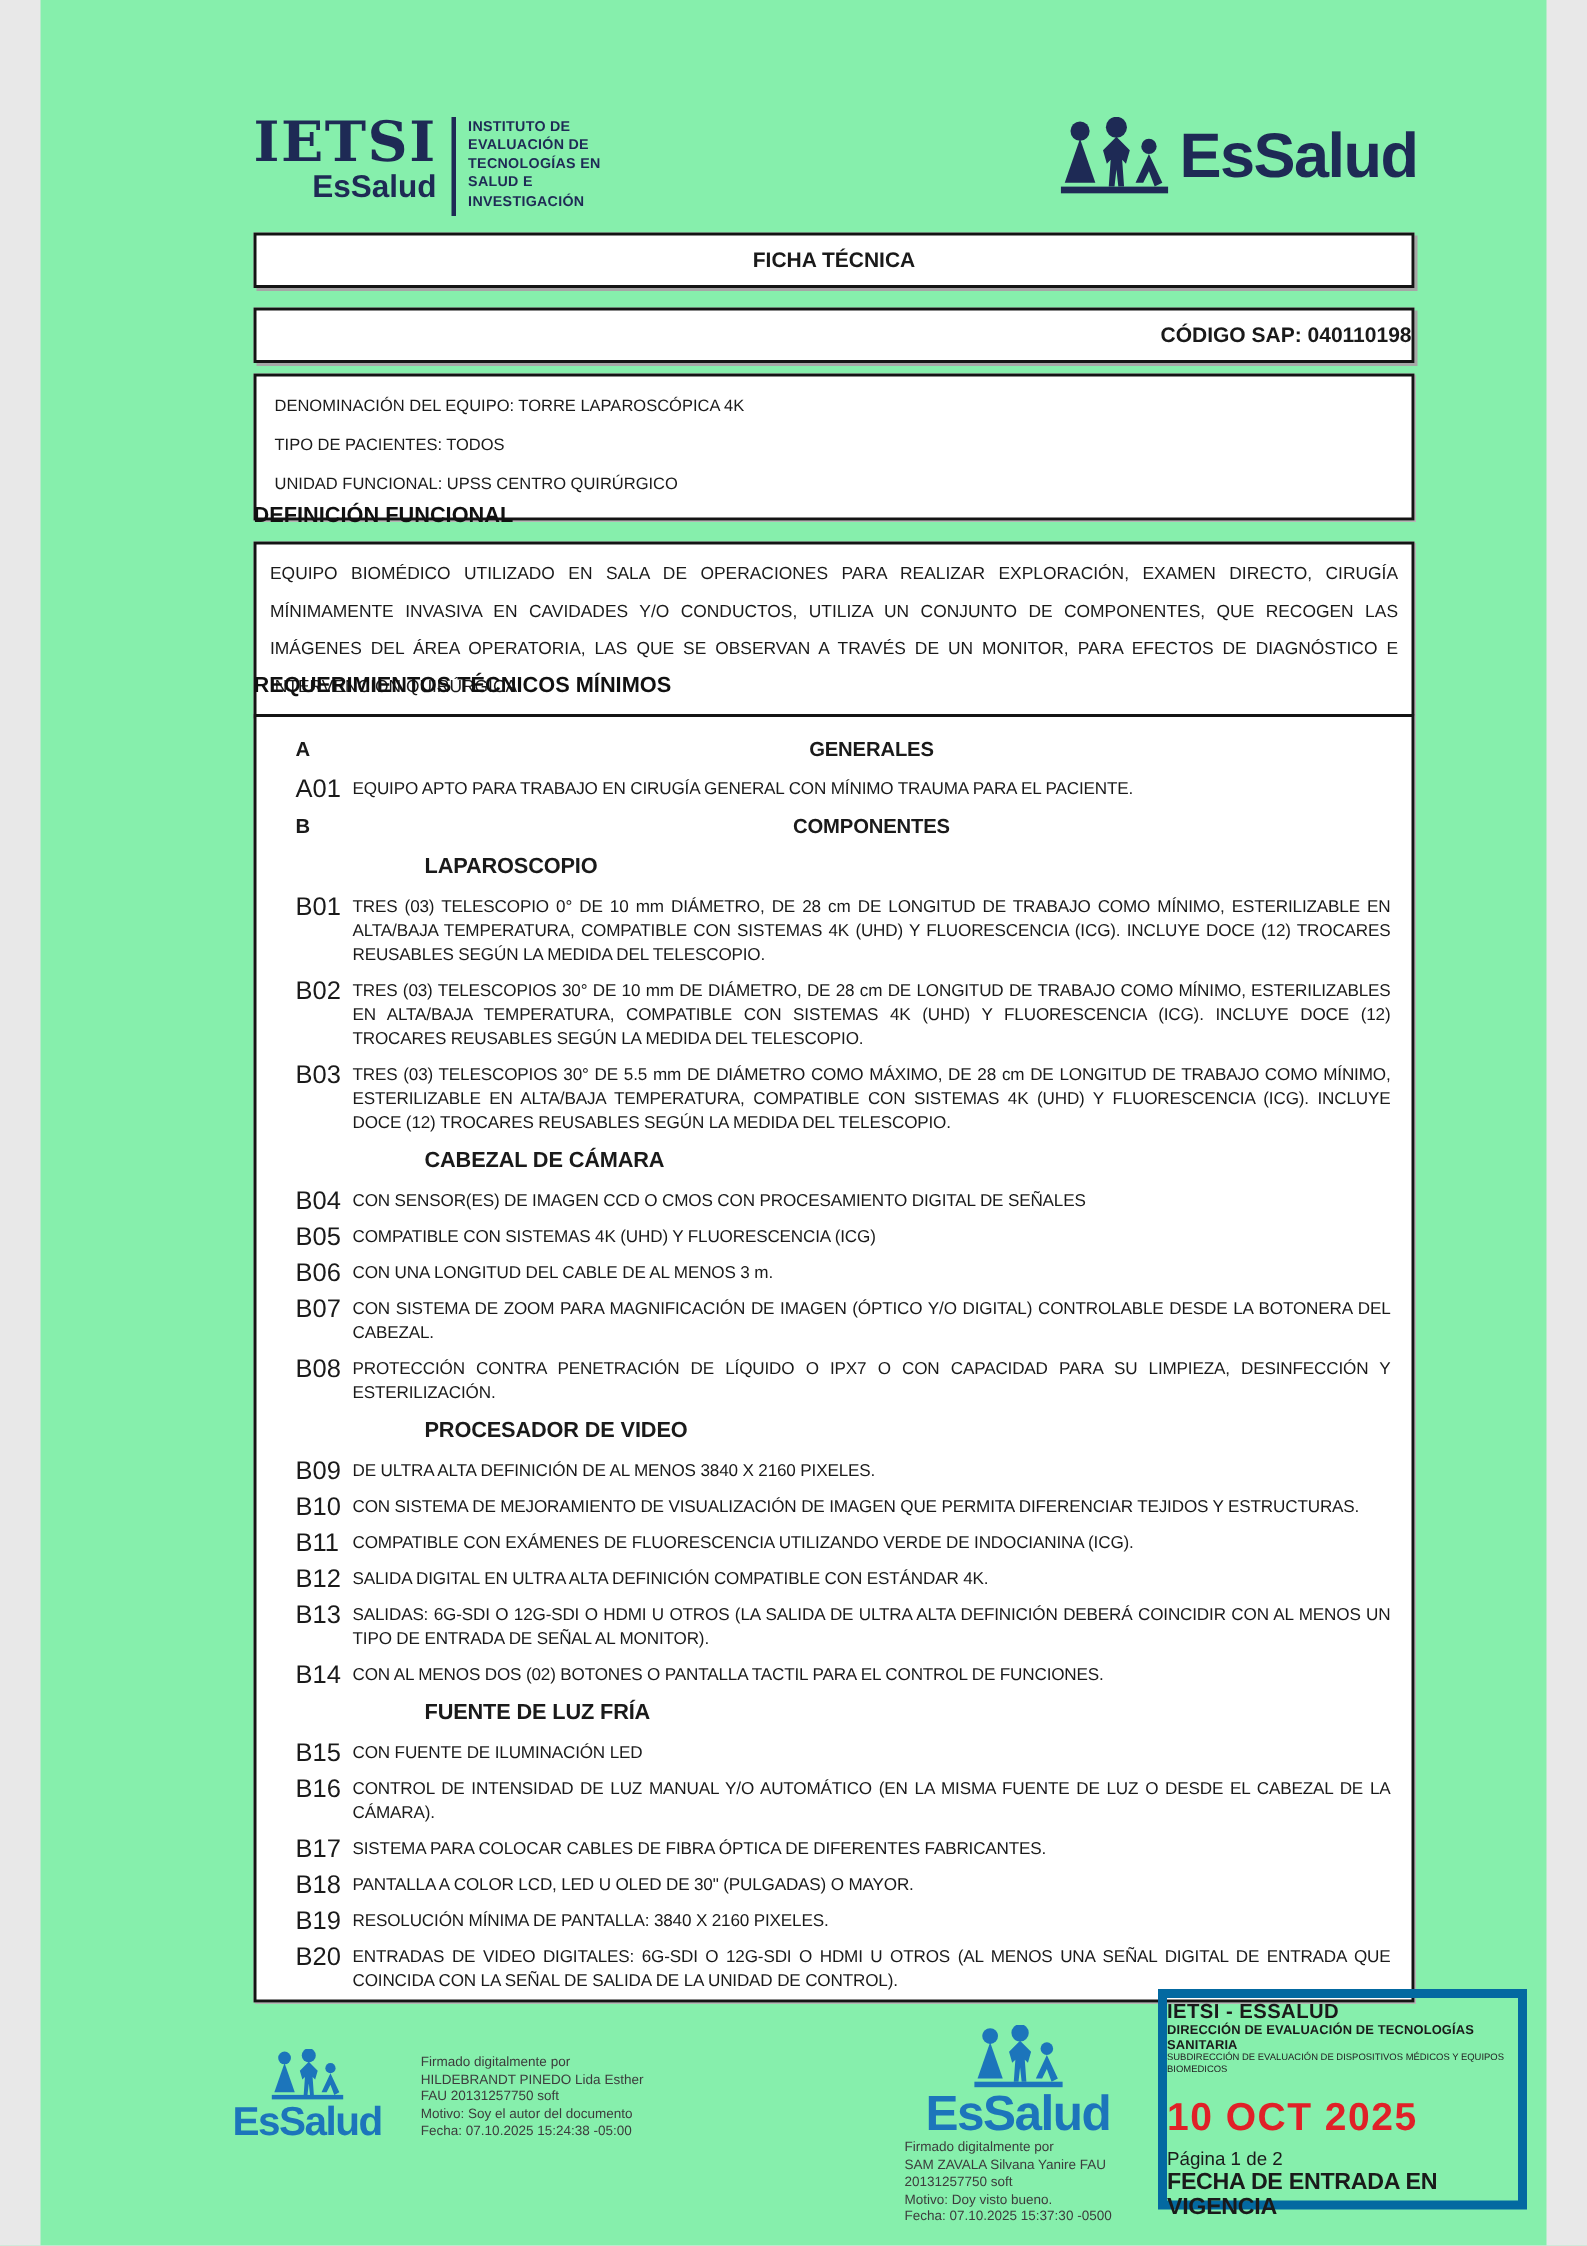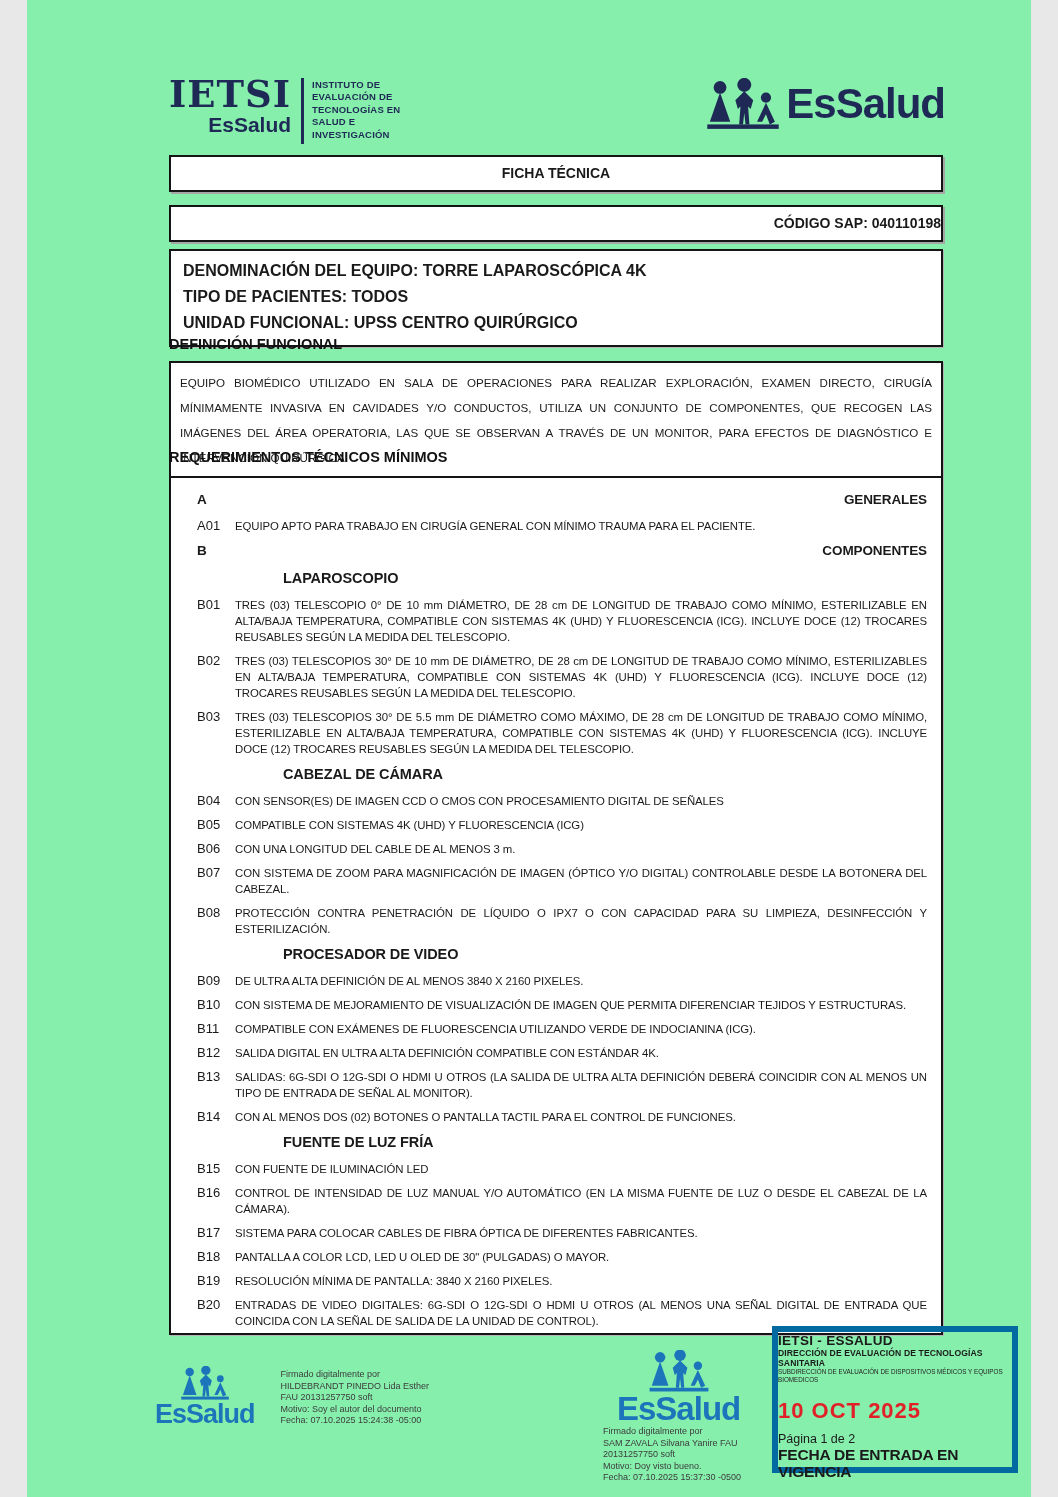--- a/index.html
+++ b/index.html
@@ -16,41 +16,41 @@
   .ietsi-essalud{font-weight:bold;font-size:21px;line-height:22px;margin-top:2px;}
   .ietsi-divider{width:3px;background:#1e2a55;margin:2px 8px 0 10px;height:66px;}
   .ietsi-subtitle{display:flex;flex-direction:column;justify-content:flex-start;font-size:9.5px;font-weight:bold;line-height:12.4px;letter-spacing:.2px;padding-top:3px;}
   .essalud-logo{display:flex;align-items:center;color:#1e2a55;margin-top:2px;}
   .essalud-logo .family-icon{width:74px;height:52px;}
   .essalud-word{font-weight:bold;font-size:42px;letter-spacing:-1px;margin-left:6px;}
   
   .box{position:absolute;left:142px;width:774px;border:2px solid #141414;background:#fff;box-sizing:border-box;box-shadow:2px 2px 0 #a6a6a6;}
   .title-box{top:155px;height:37px;text-align:center;font-weight:bold;font-size:14px;line-height:33px;}
   .sap-box{top:205px;height:37px;text-align:right;font-weight:bold;font-size:14px;line-height:33px;}
-  .equip-box{top:249px;padding:7px 12px 9px 12px;font-weight:bold;font-size:16px;line-height:26px;box-shadow:1px 1px 0 #b5b5b5;}
+  .equip-box{top:249px;padding:7px 12px 9px 12px;font-weight:normal;font-size:11px;line-height:26px;box-shadow:1px 1px 0 #b5b5b5;}
   .sec-heading{position:absolute;left:142px;margin:0;font-size:14.5px;font-weight:bold;color:#111;}
   .def-heading{top:336px;}
   .def-box{top:361px;padding:7px 9px;font-size:11.6px;line-height:25px;text-align:justify;box-shadow:1px 1px 0 #b5b5b5;}
   .req-heading{top:449px;}
   .req-table{top:476px;height:859px;padding:9px 0 0 0;overflow:hidden;box-shadow:1px 1px 0 #b5b5b5;}
   
   .req-row{display:flex;margin:0 14px 8px 26px;}
-  .req-code{flex:0 0 38px;font-size:13px;line-height:16px;}
+  .req-code{flex:0 0 38px;font-size:17px;line-height:16px;}
   .req-text{flex:1;font-size:11.4px;line-height:16px;text-align:justify;letter-spacing:-.1px;}
   .req-row.section{margin-top:4px;margin-bottom:9px;}
   .req-row.section .req-code{font-weight:bold;font-size:13.5px;line-height:18px;}
-  .req-row.section .req-text{font-weight:bold;font-size:13.5px;line-height:18px;text-align:right;}
+  .req-row.section .req-text{font-weight:bold;font-size:13.5px;line-height:18px;text-align:center;}
   .req-row.subheading{margin-top:5px;margin-bottom:9px;gap:48px;}
   .req-row.subheading .req-text{font-weight:bold;font-size:14.5px;line-height:19px;text-align:left;}
   
   .stamp{position:absolute;left:745px;top:1326px;width:246px;height:147px;border:6px solid #0369a1;box-sizing:border-box;text-align:left;background:transparent;}
   .stamp-l1{font-weight:bold;font-size:13.5px;line-height:15px;margin-top:1px;letter-spacing:.3px;}
   .stamp-l2{font-weight:bold;font-size:8.6px;line-height:10px;letter-spacing:.1px;}
   .stamp-l3{font-size:6.3px;line-height:8px;color:#222;}
-  .stamp-date{font-weight:bold;font-size:22px;line-height:30px;margin-top:12px;letter-spacing:1px;}
+  .stamp-date{font-weight:bold;font-size:26px;line-height:30px;margin-top:12px;letter-spacing:1px;}
   .stamp-page{font-size:12.5px;line-height:14px;margin-top:6px;}
   .stamp-l4{font-weight:bold;font-size:15.5px;line-height:17px;letter-spacing:-.2px;}
   
   .sign{position:absolute;color:#1c75bb;}
   .sign-left{left:128px;top:1366px;display:flex;align-items:flex-start;}
   .sign-logo{display:flex;flex-direction:column;align-items:center;}
   .sign-left .family-icon{width:52px;height:34px;}
   .sign-left .sign-word{font-weight:bold;font-size:27px;letter-spacing:-1px;line-height:28px;}
   .sign-text{font-size:9px;line-height:11.5px;color:#3c3c3c;margin-left:26px;margin-top:3px;white-space:nowrap;}
   .sign-center{left:576px;top:1350px;display:flex;flex-direction:column;}

